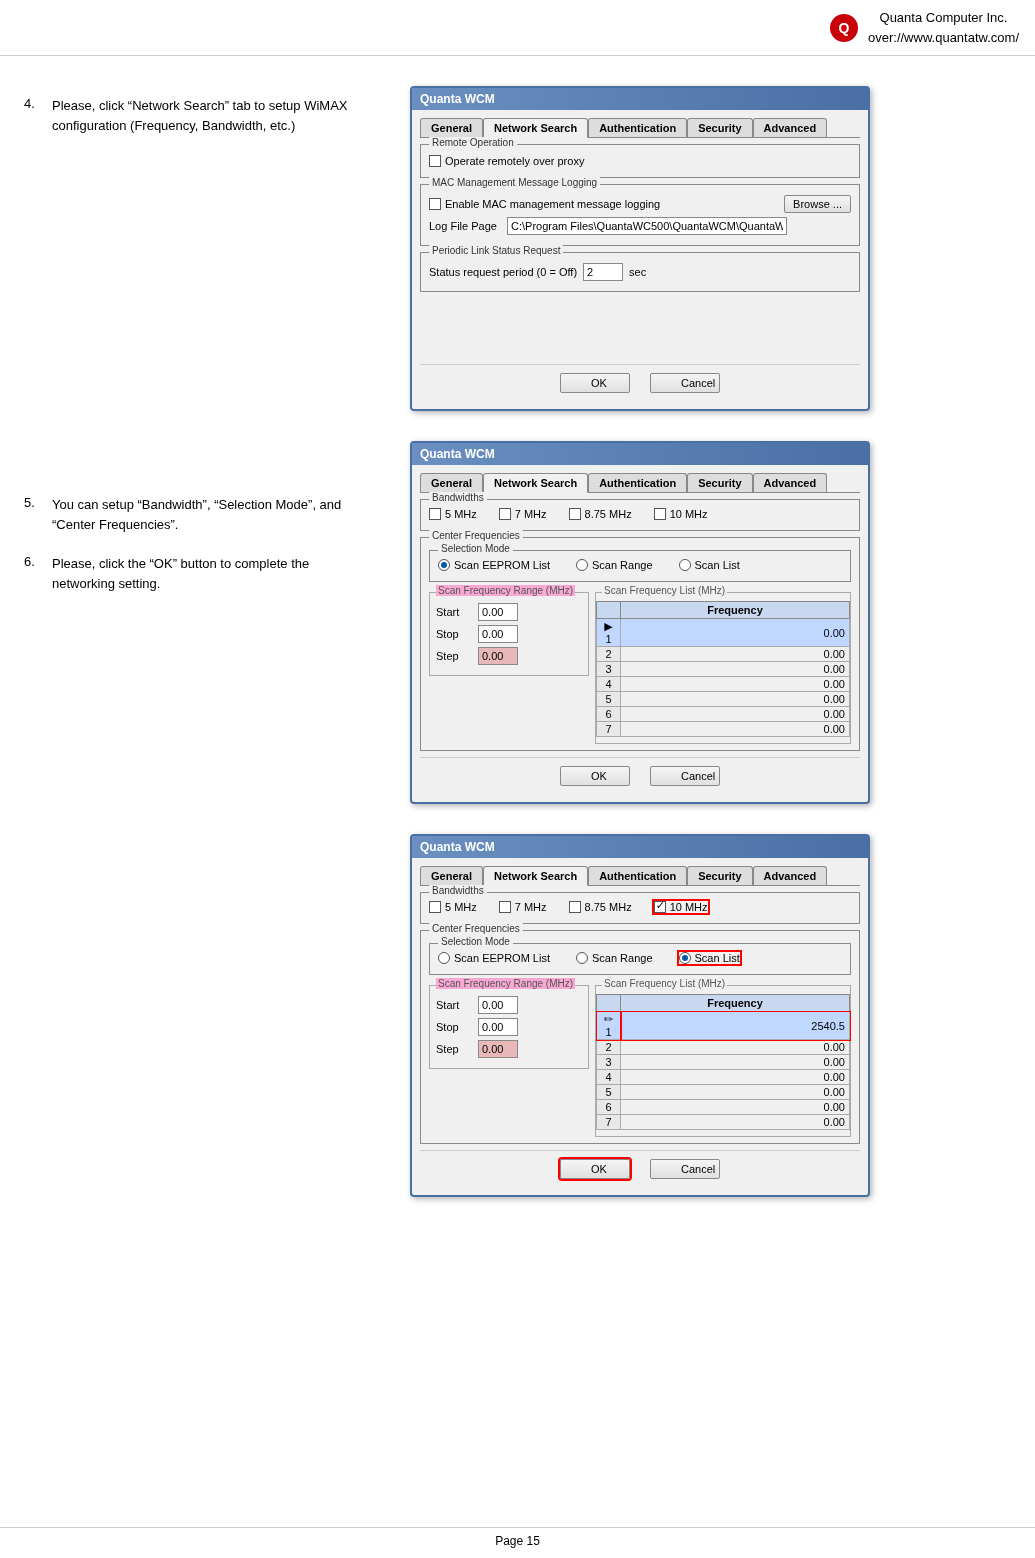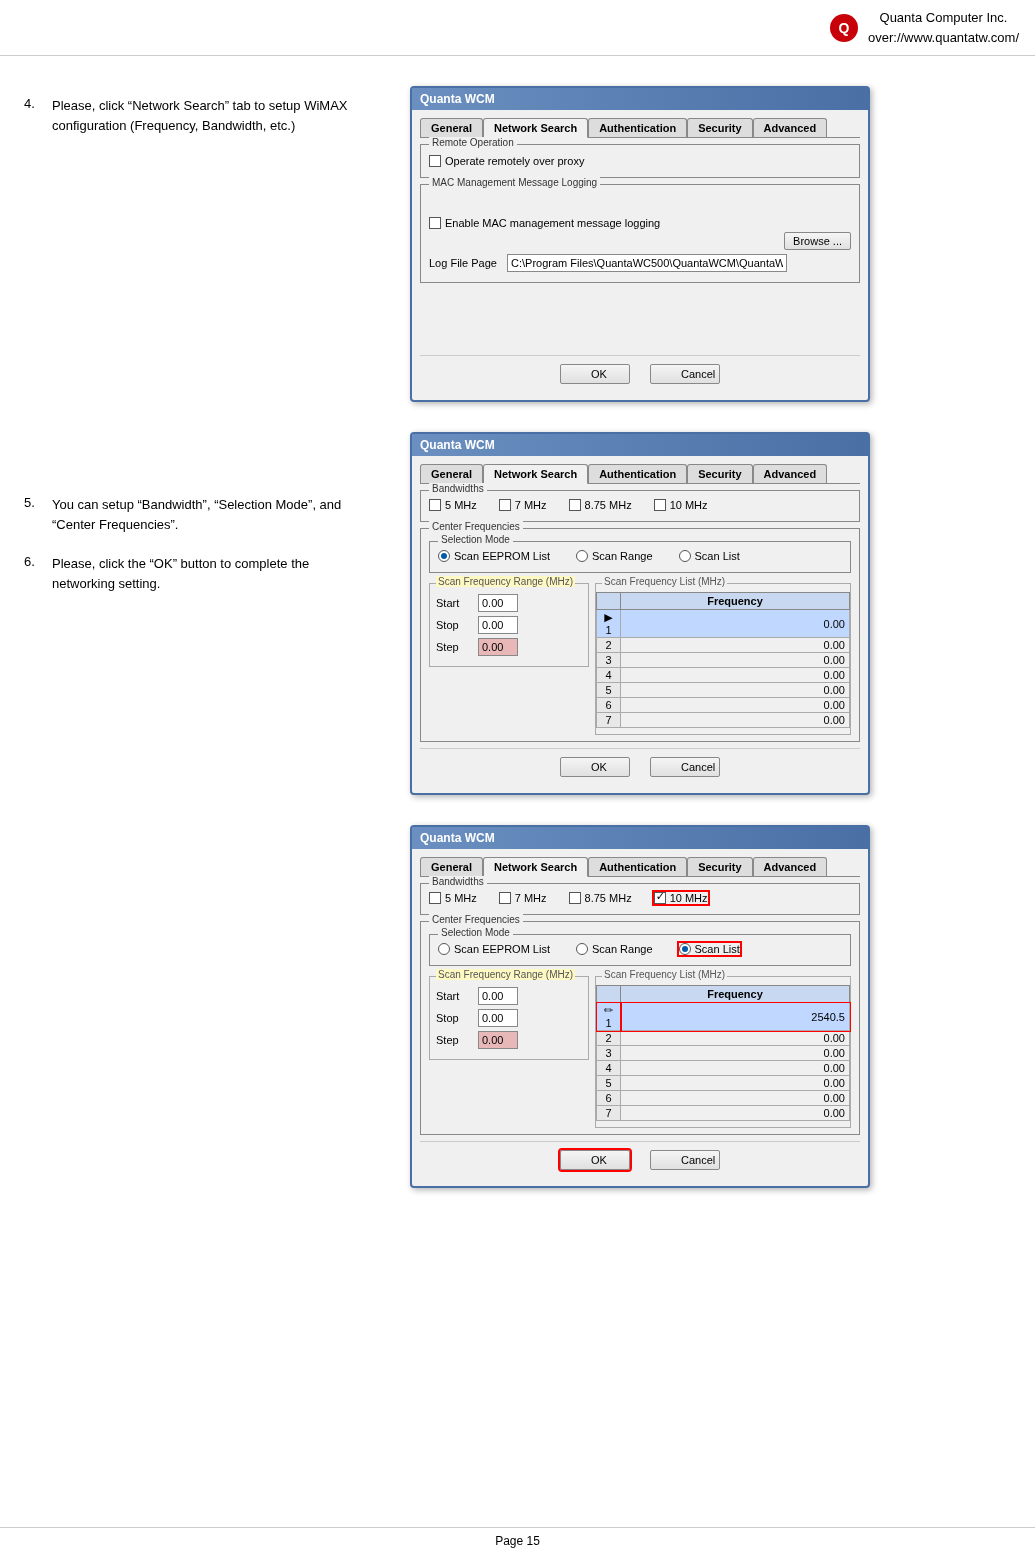--- a/index.html
+++ b/index.html
@@ -290,21 +290,21 @@
     .scan-freq-range-group {
       border: 1px solid #aaa;
       padding: 4px 6px 6px;
       position: relative;
       margin-top: 4px;
     }
     .scan-freq-range-title {
       position: absolute;
       top: -8px;
       left: 6px;
-      background: #fef9c3;
+      background: #f9a8d4;
       font-size: 10px;
       padding: 0 2px;
       color: #555;
     }
 
     .freq-list-group {
       border: 1px solid #aaa;
       padding: 4px 0 6px;
       position: relative;
       margin-top: 4px;
@@ -394,28 +394,36 @@
           </div>
         </div>
 
         <div class="group-box">
           <span class="group-box-title">MAC Management Message Logging</span>
           <div class="form-row" style="margin-top:6px;">
             <label class="checkbox-label">
               <span class="checkbox"></span>
               <span>Enable MAC management message  logging</span>
             </label>
-            <button class="btn btn-small" style="margin-left:auto;margin-top:37px;">Browse ...</button>
+            <button class="btn btn-small" style="margin-left:auto;">Browse ...</button>
           </div>
           <div class="form-row">
             <span class="field-label" style="width:72px; font-size:11px;">Log File Page</span>
             <input type="text" class="text-input" style="width: 280px;" value="C:\Program Files\QuantaWC500\QuantaWCM\QuantaWCM_MAC">
           </div>
         </div>
 
+        <div class="group-box">
+          <span class="group-box-title">Periodic Link Status Request</span>
+          <div class="form-row" style="margin-top:6px;">
+            <span style="font-size:11px;">Status request period (0 = Off)</span>
+            <input type="text" class="text-input text-input-narrow" value="2" style="">
+            <span style="font-size:11px;">sec</span>
+          </div>
+        </div>
 
         <div style="height: 60px;"></div>
 
         <div class="dialog-footer">
           <button class="btn" style="width:70px;">OK</button>
           <button class="btn" style="width:70px;">Cancel</button>
         </div>
       </div>
     </div>
 

